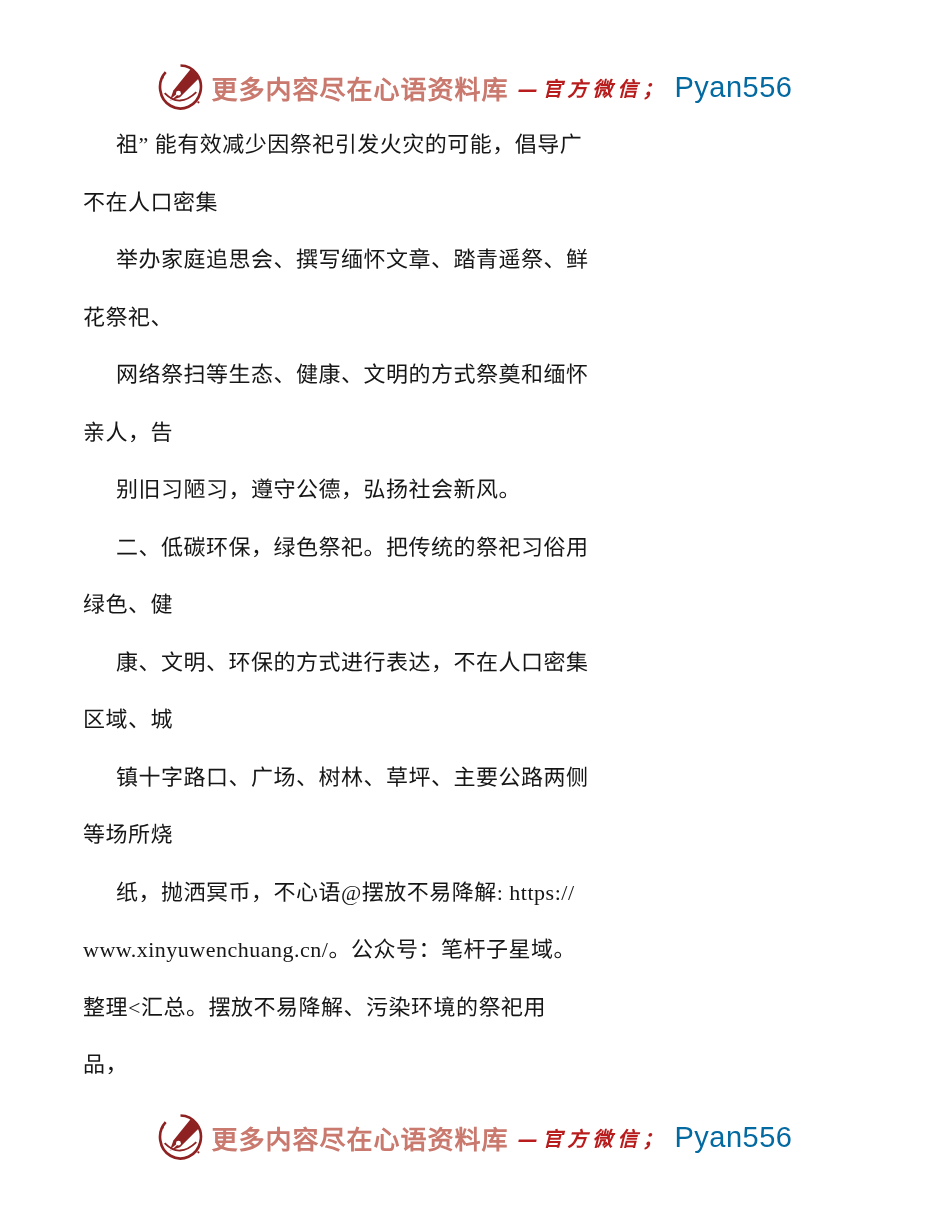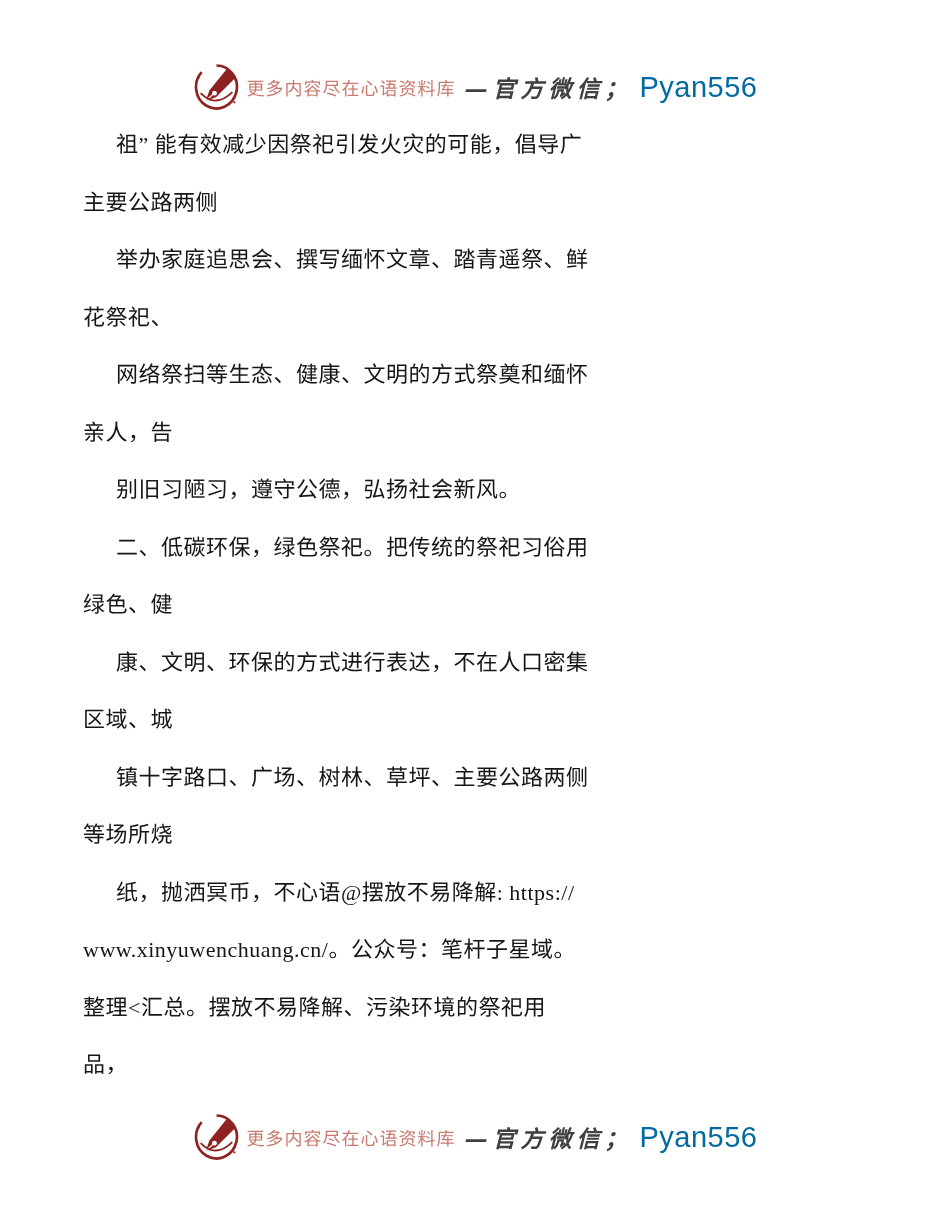--- a/index.html
+++ b/index.html
@@ -22,28 +22,28 @@
     justify-content: center;
     align-items: center;
     gap: 7px;
     white-space: nowrap;
   }
   .wm-header { top: 62px; }
   .wm-footer { top: 1112px; }
   .wm-logo { width: 47px; height: 50px; flex: 0 0 auto; display: block; }
   .wm-site {
     color: #c9796e;
-    font-size: 18px;
-    font-weight: normal;
+    font-size: 26px;
+    font-weight: bold;
     letter-spacing: 1px;
     font-family: "Liberation Serif", "DejaVu Serif", serif;
   }
   .wm-wechat {
-    color: #404040;
-    font-size: 23px;
+    color: #b91c1c;
+    font-size: 20px;
     font-weight: bold;
     font-style: italic;
     letter-spacing: 5px;
     margin-left: 2px;
     font-family: "DejaVu Serif", serif;
   }
   .wm-account {
     color: #0369a1;
     font-size: 29px;
     letter-spacing: 0.5px;
@@ -82,21 +82,21 @@
       <circle cx="40.5" cy="39" r="1.1" fill="#8e2222"></circle>
     </svg>
   </span>
   <span class="wm-site">更多内容尽在心语资料库</span>
   <span class="wm-wechat">—官方微信；</span>
   <span class="wm-account">Pyan556</span>
 </div>
 
 <div class="doc">
     <div class="line indent">祖” 能有效减少因祭祀引发火灾的可能，倡导广</div>
-    <div class="line">主要公路两侧</div>
+    <div class="line">不在人口密集</div>
     <div class="line indent">举办家庭追思会、撰写缅怀文章、踏青遥祭、鲜</div>
     <div class="line">花祭祀、</div>
     <div class="line indent">网络祭扫等生态、健康、文明的方式祭奠和缅怀</div>
     <div class="line">亲人，告</div>
     <div class="line indent">别旧习陋习，遵守公德，弘扬社会新风。</div>
     <div class="line indent">二、低碳环保，绿色祭祀。把传统的祭祀习俗用</div>
     <div class="line">绿色、健</div>
     <div class="line indent">康、文明、环保的方式进行表达，不在人口密集</div>
     <div class="line">区域、城</div>
     <div class="line indent">镇十字路口、广场、树林、草坪、主要公路两侧</div>

